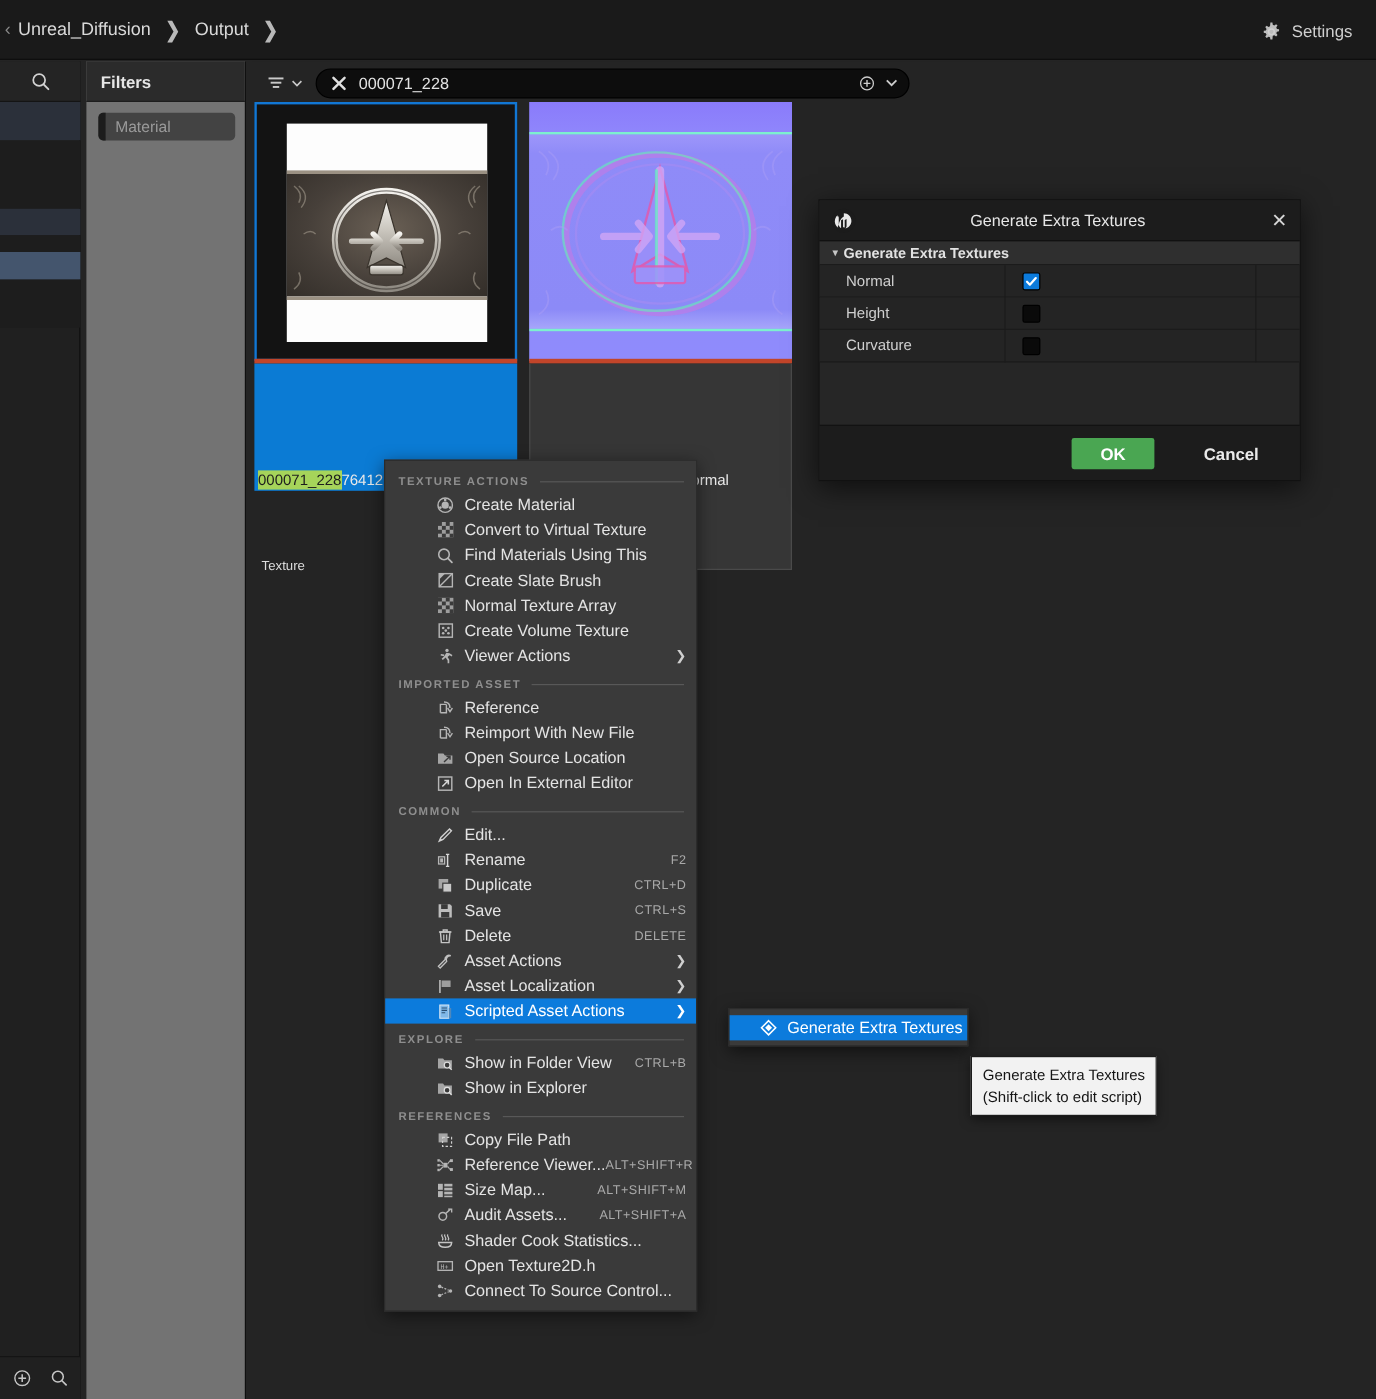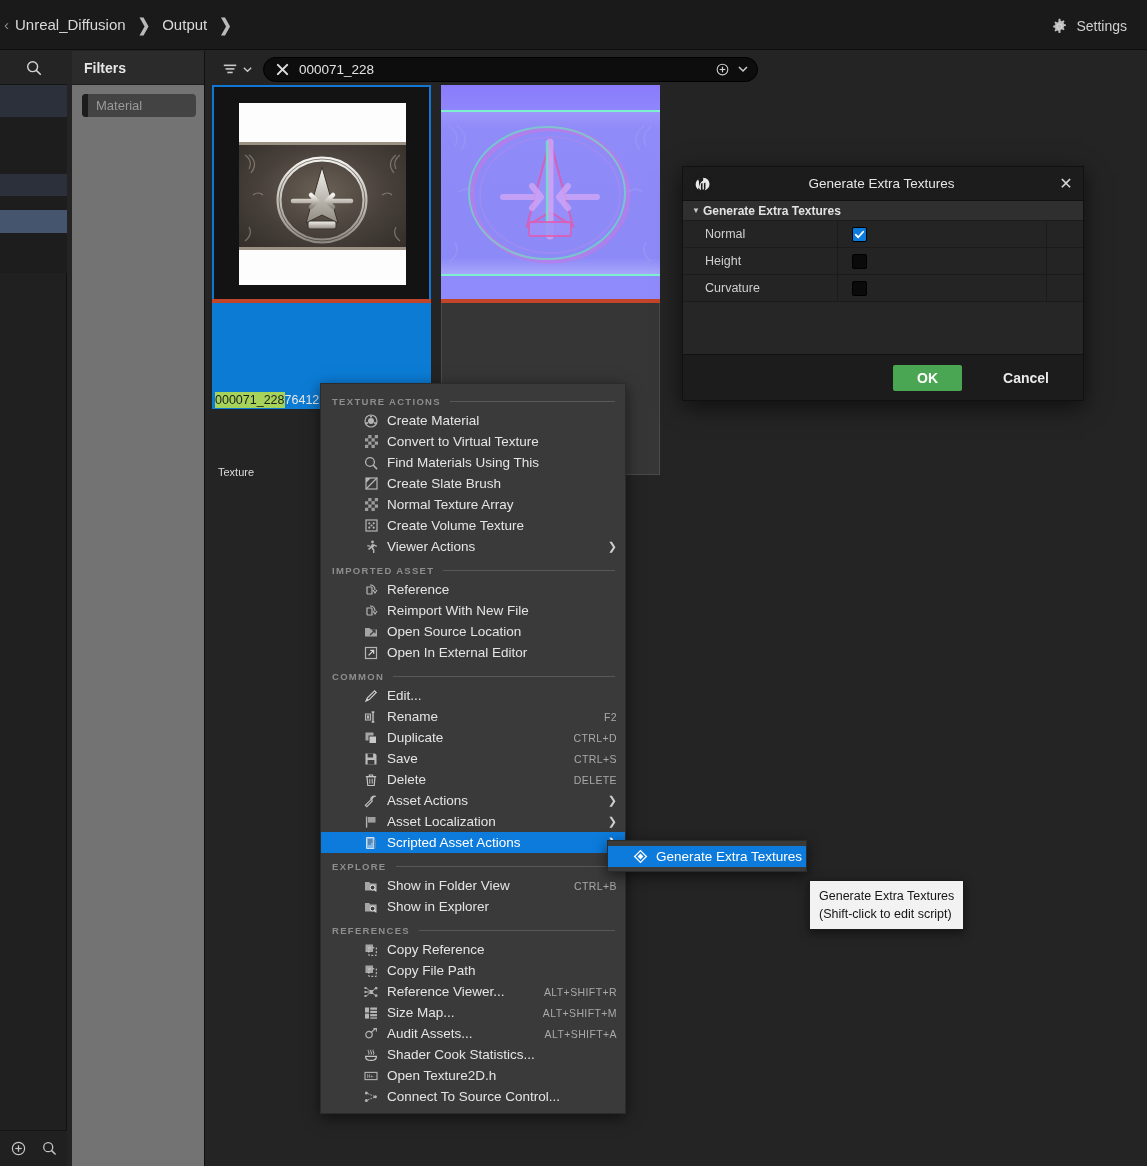--- a/index.html
+++ b/index.html
@@ -94,21 +94,21 @@
   .tile { position: absolute; }
   .tile-name {
     position: absolute; left: 0; font-size: 12.5px; color: #e9e9e9;
     white-space: nowrap; padding-left: 3px;
   }
   .hl { background: #a6d45a; color: #1d1d1d; padding: 1px 0; }
   .tile-type { position: absolute; font-size: 11px; color: #dcdcdc; }
 
   
   .ctxmenu {
-    position: absolute; left: 320px; top: 383px; width: 306px;
+    position: absolute; left: 320px; top: 383px; width: 261px;
     background: #3a3a3a; border: 1px solid #2b2b2b;
     box-shadow: 0 4px 14px rgba(0,0,0,.55);
     padding: 4px 0 6px 0;
   }
   .ctx-section {
     display: flex; align-items: center; gap: 9px;
     padding: 8px 10px 3px 11px;
   }
   .ctx-section .lbl {
     font-size: 9.5px; letter-spacing: 1.3px; color: #8e8e8e; font-weight: bold;
@@ -655,29 +655,20 @@
       <span class="lbl">REFERENCES</span>
       <span class="rule"></span>
     </div>
     <div class="ctx-item">
       <span class="ico">
         <svg width="14" height="14" viewBox="0 0 14 14">
             <rect x="1.5" y="1.5" width="7.5" height="7.5" fill="#a5a5a5"></rect>
             <rect x="4.8" y="4.8" width="7.5" height="7.5" fill="none" stroke="#cfcfcf" stroke-width="1" stroke-dasharray="2 1.6"></rect>
           </svg>
       </span>
-      <span class="txt">Copy Reference</span>
-    </div>
-    <div class="ctx-item">
-      <span class="ico">
-        <svg width="14" height="14" viewBox="0 0 14 14">
-            <rect x="1.5" y="1.5" width="7.5" height="7.5" fill="#a5a5a5"></rect>
-            <rect x="4.8" y="4.8" width="7.5" height="7.5" fill="none" stroke="#cfcfcf" stroke-width="1" stroke-dasharray="2 1.6"></rect>
-          </svg>
-      </span>
       <span class="txt">Copy File Path</span>
     </div>
     <div class="ctx-item">
       <span class="ico">
         <svg width="14" height="14" viewBox="0 0 14 14">
             <g fill="#b5b5b5">
               <rect x="0.5" y="2" width="2" height="2"></rect>
               <rect x="0.5" y="6" width="2" height="2"></rect>
               <rect x="0.5" y="10" width="2" height="2"></rect>
               <rect x="5.5" y="5" width="3.4" height="4"></rect>

